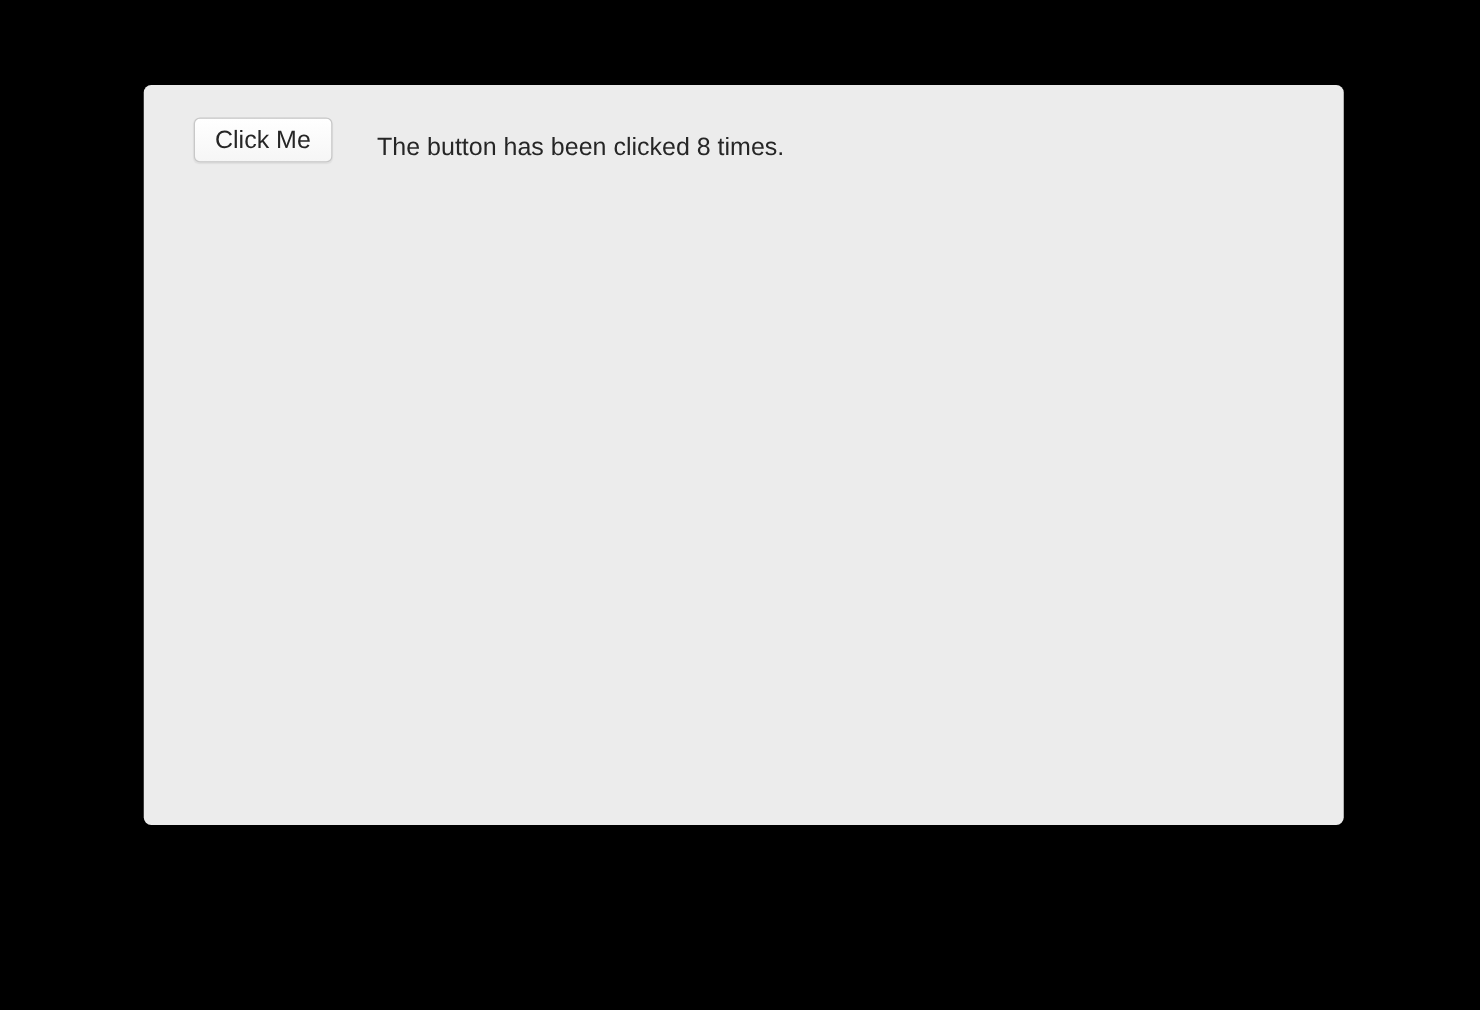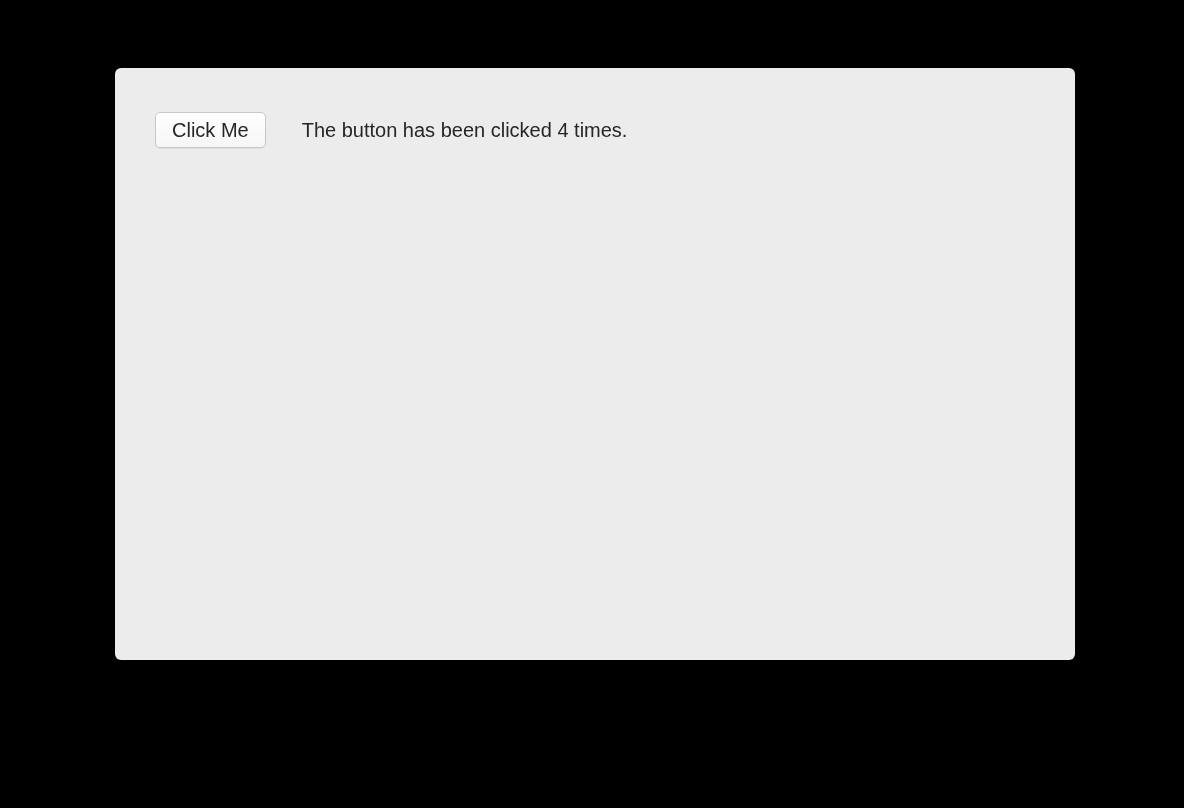--- a/index.html
+++ b/index.html
@@ -52,23 +52,23 @@
     .title {
       position: absolute;
       left: 0;
       right: 0;
       text-align: center;
       font-size: 16px;
       color: #4a4a4a;
       pointer-events: none;
     }
     .content {
-      padding: 44px 40px;
+      padding: 26px 40px;
       display: flex;
-      align-items: center;
+      align-items: flex-end;
       gap: 36px;
     }
     .mac-button {
       background: linear-gradient(to bottom, #ffffff, #f6f6f6);
       border: 1px solid #c8c8c8;
       border-radius: 5px;
       padding: 4px 16px;
       font-size: 20px;
       color: #262626;
       box-shadow: 0 1px 1px rgba(0,0,0,0.06);
@@ -80,15 +80,15 @@
       font-size: 20px;
       color: #262626;
     }
   </style>
 </head>
 <body>
 
 <div class="window">
   <div class="content">
     <button class="mac-button">Click Me</button>
-    <div class="status-label">The button has been clicked 4 times.</div>
+    <div class="status-label">The button has been clicked 8 times.</div>
   </div>
 </div>
 
 </body></html>

